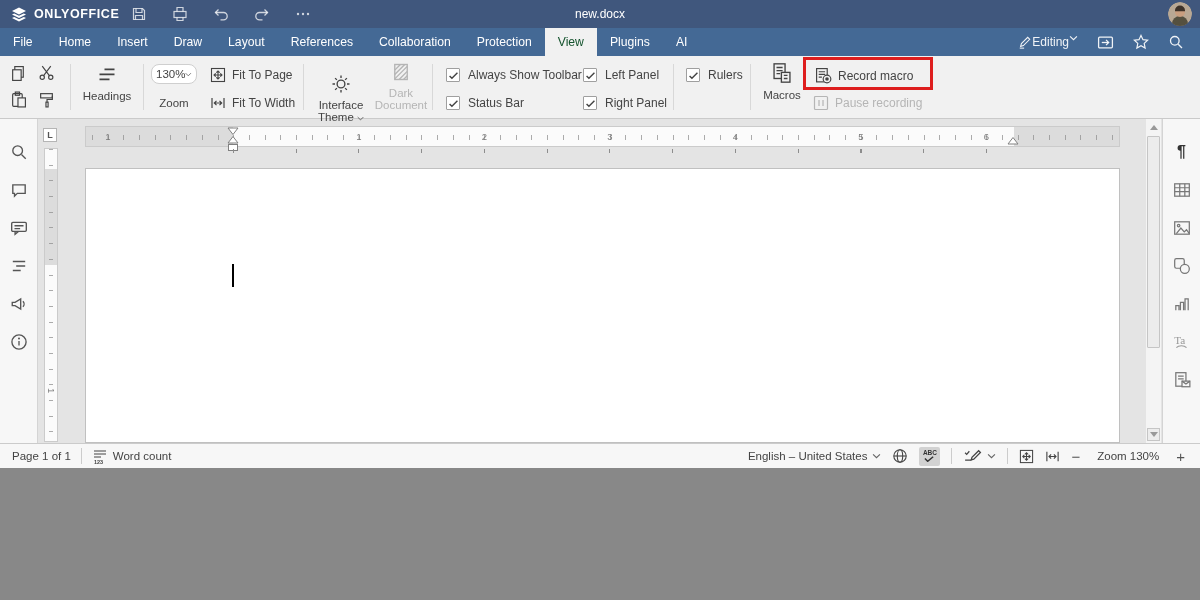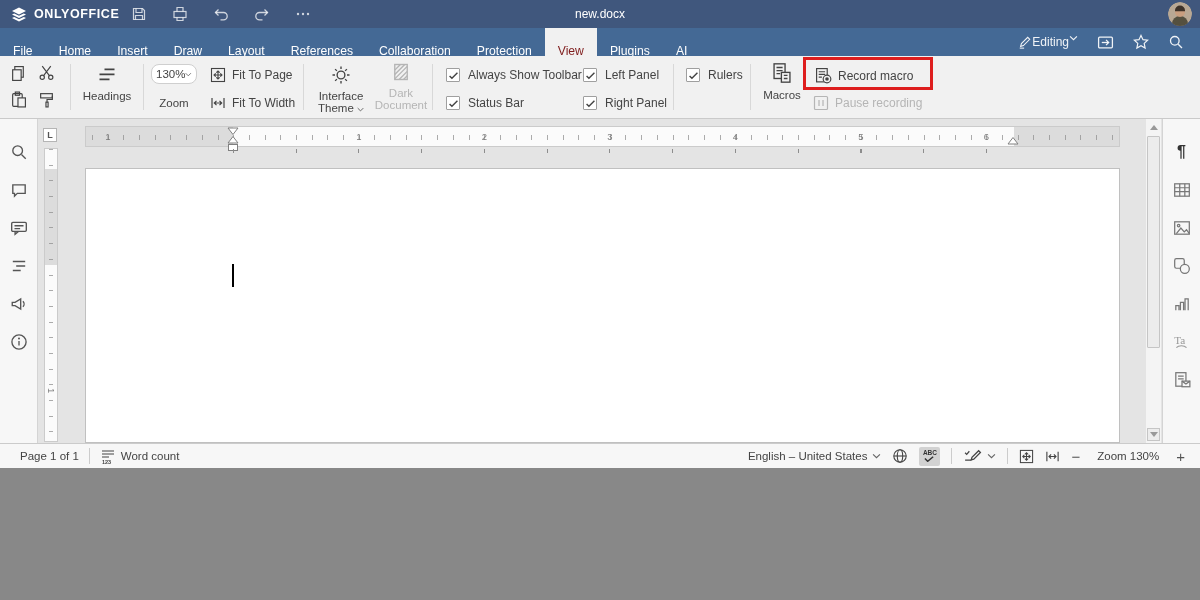--- a/index.html
+++ b/index.html
@@ -11,22 +11,22 @@
   .titlebar { position:absolute; left:0; top:0; right:0; height:28px; background:#40577d; }
   .logo { position:absolute; left:10px; top:0; height:28px; display:flex; align-items:center; gap:6px; color:#fff; }
   .brand { font-size:12.5px; font-weight:bold; letter-spacing:.6px; }
   .tb-actions { position:absolute; left:131px; top:0; height:28px; display:flex; align-items:center; gap:25px; color:rgba(255,255,255,.75); }
   .tb-actions .qbtn { width:16px; height:16px; cursor:pointer; }
   .doc-title { position:absolute; left:0; right:0; top:0; height:28px; line-height:28px; text-align:center; color:#fff; font-size:12px; pointer-events:none; }
   .avatar { position:absolute; right:8px; top:2px; width:24px; height:24px; border-radius:50%; overflow:hidden; }
 
   
   .tabbar { position:absolute; left:0; top:28px; right:0; height:28px; background:#446995; display:flex; align-items:stretch; }
-  .tab { padding:9px 13px; line-height:28px; font-size:12.2px; color:#fff; cursor:pointer; white-space:nowrap; }
-  .tab.active { background:#f1f1f1; color:#7f1d1d; }
+  .tab { padding:0 13px; line-height:28px; font-size:12.2px; color:#fff; cursor:pointer; white-space:nowrap; }
+  .tab.active { background:#f1f1f1; color:#14532d; }
   .tab-right { margin-left:auto; display:flex; align-items:center; gap:19px; padding-right:16px; color:rgba(255,255,255,.92); }
   .mode-btn { display:flex; align-items:flex-start; font-size:12px; cursor:pointer; }
 
   
   .toolbar { position:absolute; left:0; top:56px; right:0; height:63px; background:#f1f1f1; border-bottom:1px solid #cacaca; color:#444; }
   .tb-divider { position:absolute; top:8px; height:46px; width:1px; background:#d8d8d8; }
   .ibtn { position:absolute; cursor:pointer; color:#444; }
   .big-btn { position:absolute; display:flex; flex-direction:column; align-items:center; cursor:pointer; color:#444; }
   .big-btn .cap { font-size:11.5px; margin-top:5px; text-align:center; line-height:12px; }
   .big-btn.disabled { color:#b5b5b5; cursor:default; }
@@ -59,21 +59,21 @@
   .indent-marker { position:absolute; cursor:pointer; }
   .page { position:absolute; left:85px; top:168px; width:1035px; bottom:25px; background:#fff; border:1px solid #c0c0c0; cursor:text; }
   .caret { position:absolute; left:232px; top:264px; width:2px; height:23px; background:#000; }
   .scrollbar { position:absolute; left:1146px; top:119px; bottom:25px; width:15px; background:#f4f4f4; }
   .sb-arrow { position:absolute; left:1px; width:13px; height:13px; display:flex; align-items:center; justify-content:center; cursor:pointer; }
   .arr-up { width:0; height:0; border-left:4px solid transparent; border-right:4px solid transparent; border-bottom:5px solid #999; }
   .arr-down { width:0; height:0; border-left:4px solid transparent; border-right:4px solid transparent; border-top:5px solid #999; }
   .sb-thumb { position:absolute; left:1px; top:17px; width:13px; height:212px; background:#ececec; border:1px solid #c5c5c5; border-radius:1px; cursor:pointer; }
 
   
-  .statusbar { position:absolute; left:0; right:0; bottom:0; height:25px; background:#f7f7f7; border-top:1px solid #cbcbcb; display:flex; align-items:center; font-size:11.5px; color:#444;padding-left:8px; }
+  .statusbar { position:absolute; left:0; right:0; bottom:0; height:25px; background:#f7f7f7; border-top:1px solid #cbcbcb; display:flex; align-items:center; font-size:11.5px; color:#444; }
   .sb-left { display:flex; align-items:center; padding-left:12px; gap:10px; }
   .sb-vdiv { width:1px; height:16px; background:#ccc; }
   .sb-right { position:absolute; right:0; top:0; height:24px; display:flex; align-items:center; gap:11px; padding-right:15px; }
   .sb-item { display:flex; align-items:center; gap:5px; cursor:pointer; white-space:nowrap; }
   .abc-btn { width:21px; height:19px; background:#d2d2d2; border-radius:2px; display:flex; flex-direction:column; align-items:center; justify-content:center; cursor:pointer; }
   .abc-btn .abc-t { font-size:6.5px; font-weight:bold; line-height:6px; color:#333; }
   .zoom-sign { font-size:15px; color:#555; cursor:pointer; line-height:1; }
 </style>
 </head>
 <body>
@@ -245,21 +245,21 @@
     <div class="row-btn" style="left:210px;top:39px">
       <span>
         <svg viewBox="0 0 16 16" width="16" height="16" fill="none" stroke="currentColor" stroke-width="1.2">
           <path d="M2 3v10M14 3v10M4.5 8h7M6.5 5.8 4.3 8l2.2 2.2M9.5 5.8 11.7 8l-2.2 2.2"></path>
         </svg>
       </span>
       <span>Fit To Width</span>
     </div>
     <div class="tb-divider" style="left:303px"></div>
 
-    <div class="big-btn" style="left:312px;top:9px;width:58px">
+    <div class="big-btn" style="left:312px;top:18px;width:58px">
       <span>
         <svg viewBox="0 0 16 16" width="20" height="20" fill="none" stroke="currentColor" stroke-width="1.1">
           <circle cx="8" cy="8" r="3.1"></circle>
           <path d="M8 1.2v2M8 12.8v2M1.2 8h2M12.8 8h2M3.3 3.3l1.4 1.4M11.3 11.3l1.4 1.4M12.7 3.3l-1.4 1.4M4.7 11.3l-1.4 1.4"></path>
         </svg>
       </span>
       <span class="cap">
         <span>Interface</span><br>
         <span>Theme</span>
         <svg style="display:inline" viewBox="0 0 10 7" width="7" height="5" fill="none" stroke="#666" stroke-width="1.4">

